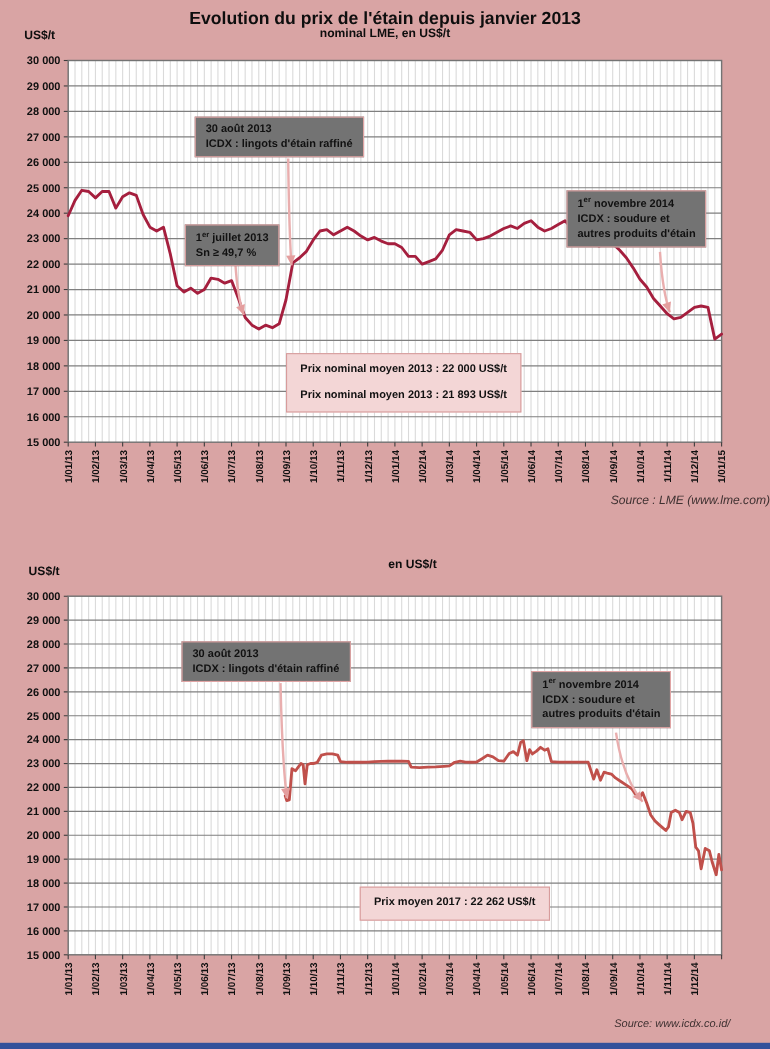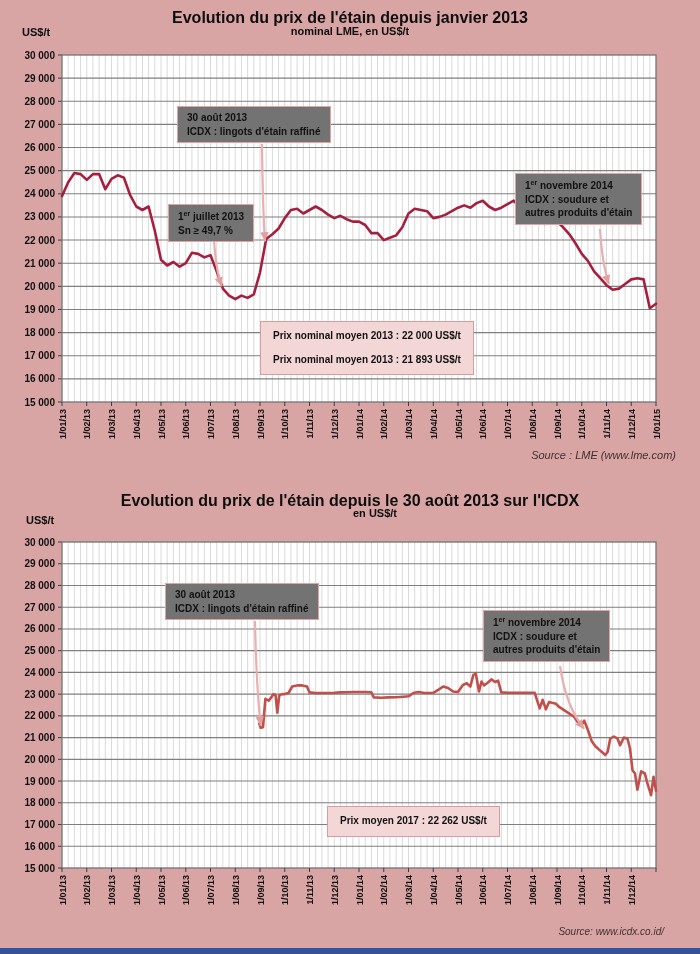--- a/index.html
+++ b/index.html
@@ -42,21 +42,21 @@
     position:absolute;
     background:#f3d6d6;border:1.5px solid #d79c9c;
     padding:8px 12px;font-size:10px;font-weight:bold;color:#111;
     text-align:center;white-space:nowrap;z-index:4;
   }
   .note .note-line{line-height:1.25;}
   .note .note-line + .note-line{margin-top:11px;}
   .source{
     position:absolute;font-style:italic;color:#3f3131;z-index:3;
   }
-  .panel--lme .source{right:24px;top:449px;font-size:11px;}
+  .panel--lme .source{right:0;top:449px;font-size:11px;}
   .panel--icdx .source{right:36px;top:446px;font-size:10px;font-weight:normal;}
   .bottom-bar{
     position:absolute;left:0;bottom:0;width:700px;height:6px;
     background:#34519b;
   }
 </style>
 </head>
 <body>
 
 <section class="panel panel--lme">
@@ -506,19 +506,18 @@
       </div>
       <div class="ann" style="left: 483px; top: 130px;">
         <div>1<sup>er</sup> novembre 2014</div>
         <div>ICDX : soudure et</div>
         <div>autres produits d'étain</div>
       </div>
       <div class="note" style="left: 327px; top: 326px;">
         <div class="note-line">Prix moyen 2017 : 22 262 US$/t</div>
       </div>
     </div>
-  <div class="chart-title">Evolution du prix de l'étain depuis le 30 août 2013 sur l'ICDX</div>
   <div class="chart-subtitle">en US$/t</div>
   <div class="axis-unit">US$/t</div>
   <div class="source">Source: www.icdx.co.id/</div>
 </section>
 
 <div class="bottom-bar"></div>
 
 </body></html>

